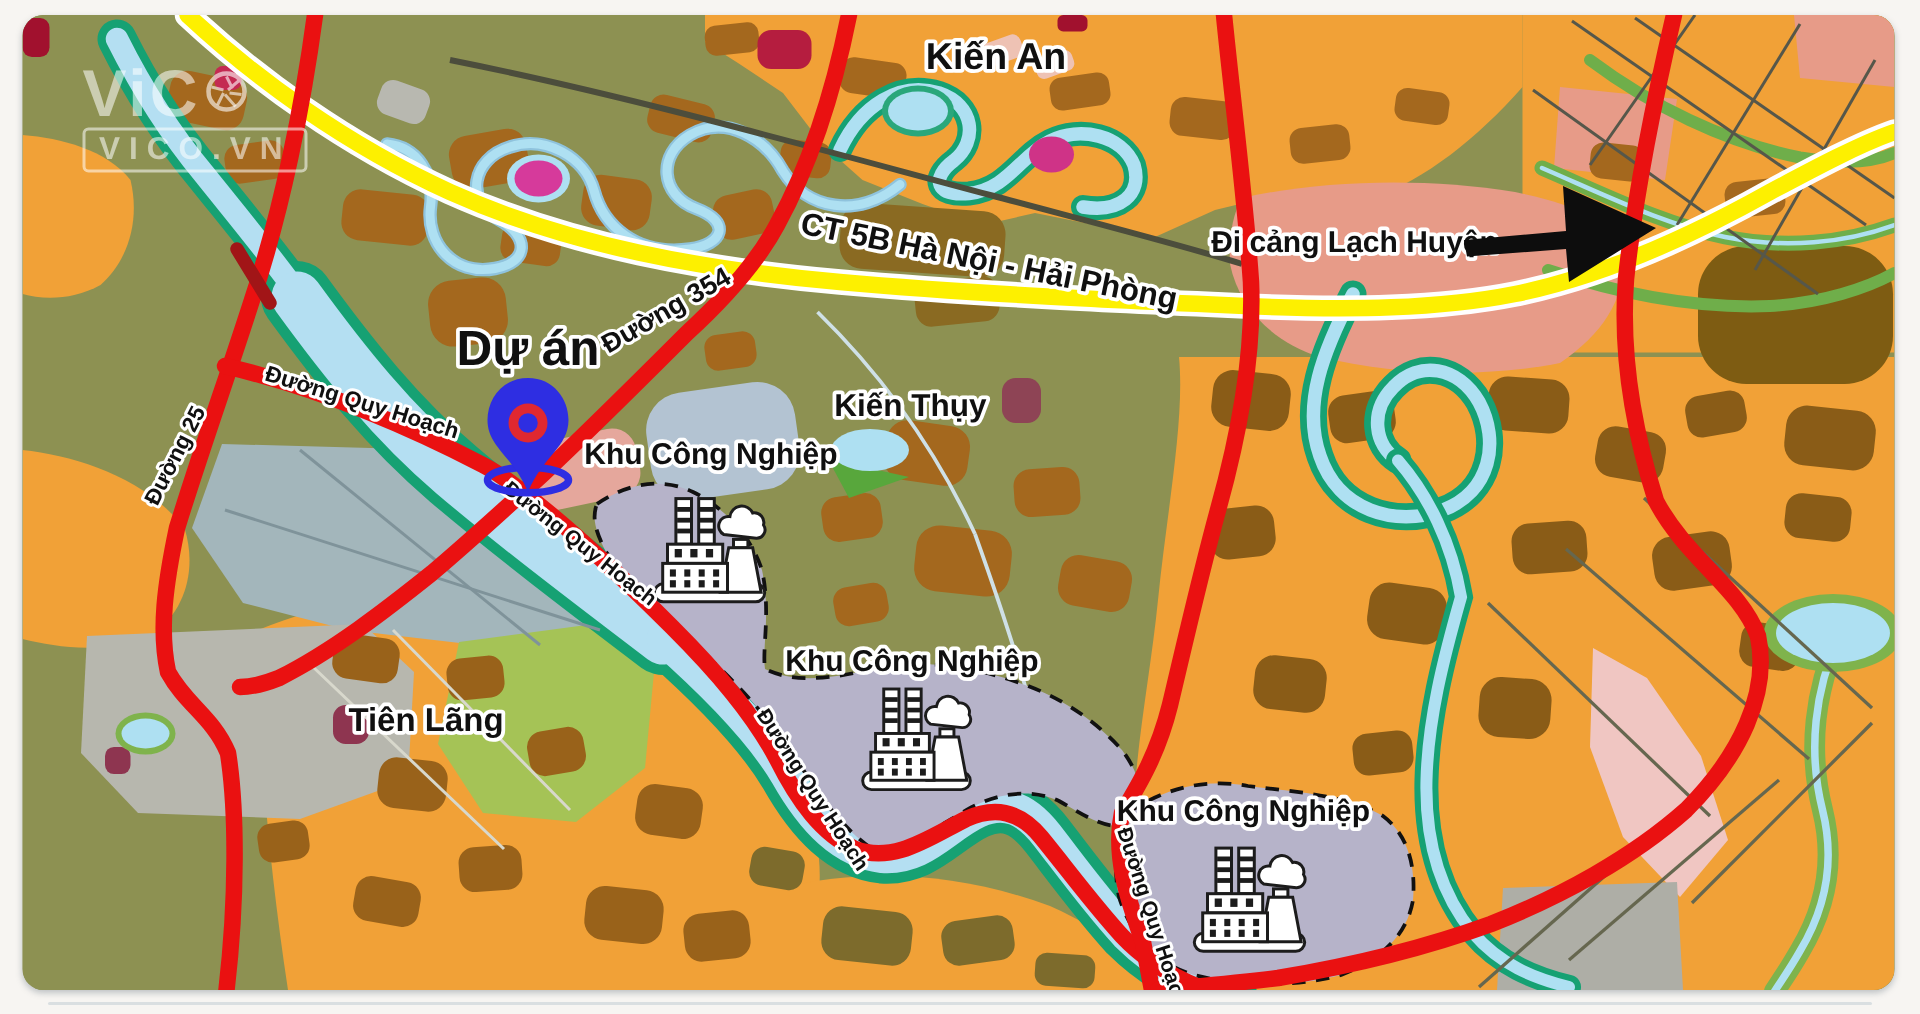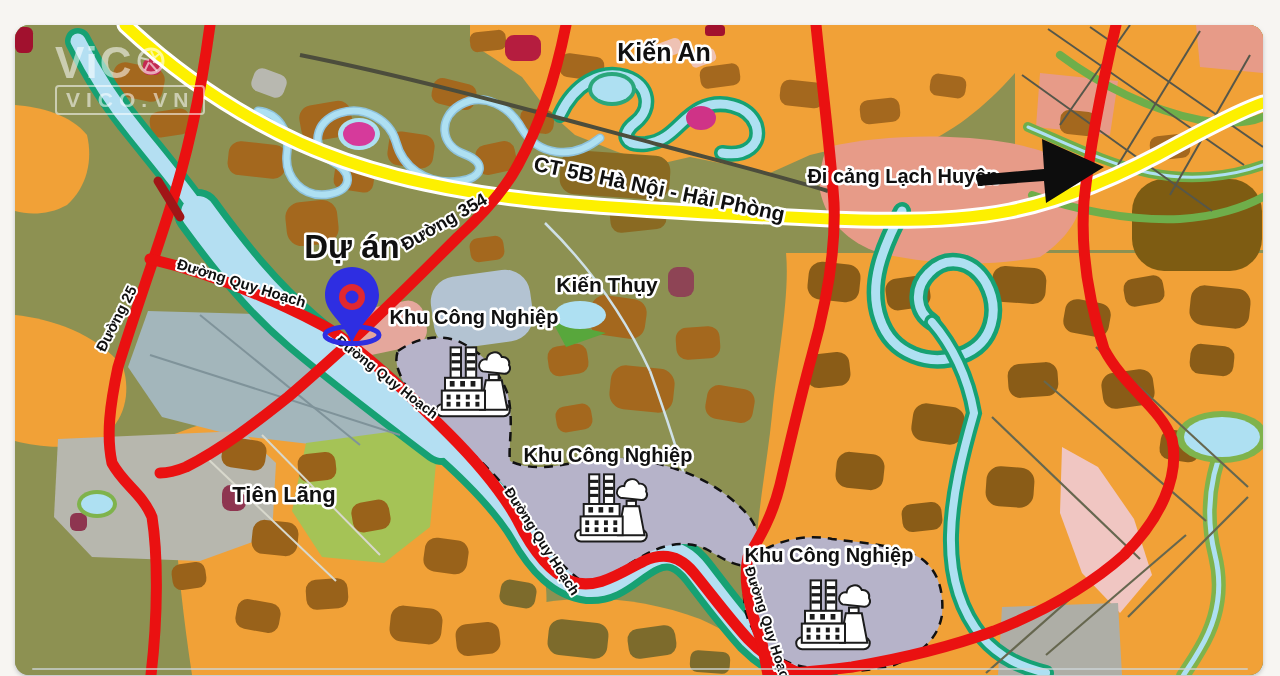--- a/index.html
+++ b/index.html
@@ -2,21 +2,21 @@
 <html><head>
 <meta charset="utf-8">
 <style>
   html,body{margin:0;padding:0;}
   body{
     width:1280px;height:676px;position:relative;
     background:#f7f5f2;overflow:hidden;
     font-family:"Liberation Sans",sans-serif;
   }
   .map-frame{
-    position:absolute;left:15px;top:25px;width:1248px;height:650px;
+    position:absolute;left:15px;top:10px;width:1248px;height:650px;
     border-radius:14px;overflow:hidden;background:#8d9152;
     box-shadow:0 2px 4px rgba(120,130,140,.45);
   }
   .map-frame svg{display:block;}
   .maplabel{
     font-family:"Liberation Sans",sans-serif;font-weight:bold;
     fill:#101010;stroke:#ffffff;stroke-width:5px;paint-order:stroke;
     stroke-linejoin:round;text-anchor:middle;
   }
   .maplabel.small{stroke-width:4px;}

